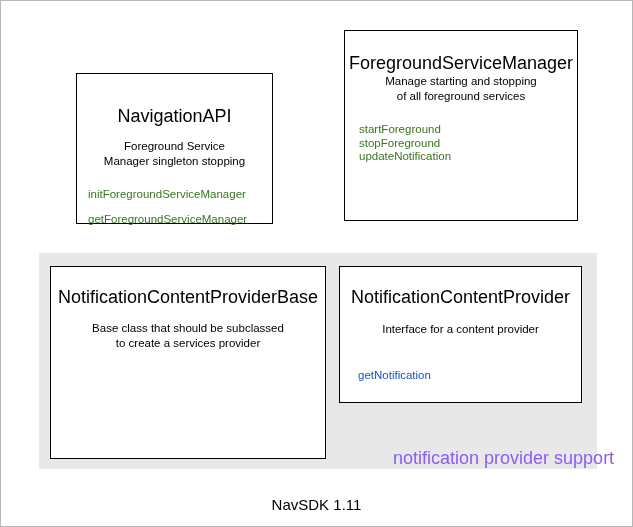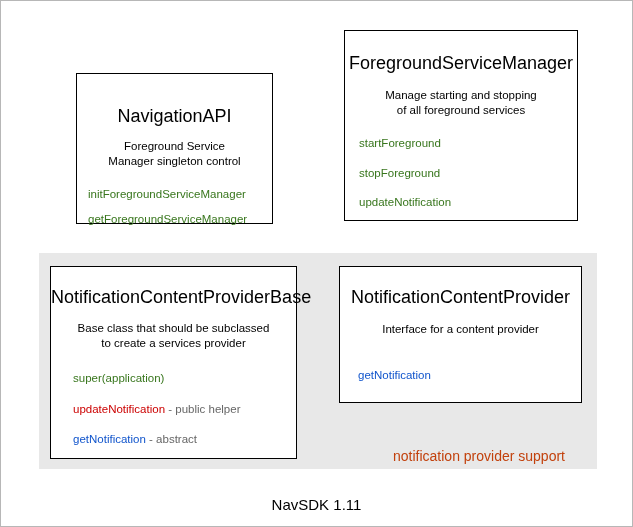--- a/index.html
+++ b/index.html
@@ -18,22 +18,22 @@
     border: 1px solid #b7b7b7;
     box-sizing: border-box;
     overflow: hidden;
   }
   .panel {
     position: absolute;
     background: #e8e8e8;
   }
   .panel-label {
     position: absolute;
-    font-size: 14px;
-    color: #c2410c;
+    font-size: 18px;
+    color: #8b5cf6;
     white-space: nowrap;
   }
   .card {
     position: absolute;
     background: #ffffff;
     border: 1.5px solid #000000;
     box-sizing: border-box;
   }
   .card-title {
     text-align: center;
@@ -73,63 +73,52 @@
 <body>
 
 <div id="canvas">
 
   <div class="panel" style="left:38px; top:252px; width:558px; height:216px;"></div>
   <div class="panel-label" style="left:392px; top:447px;">notification provider support</div>
 
   <div class="card" style="left:75px; top:72px; width:197px; height:151px;">
     <div class="card-title" style="margin-top:32px;">NavigationAPI</div>
     <div class="card-desc" style="margin-top:12px;">Foreground Service
-Manager singleton control</div>
+Manager singleton stopping</div>
     <div class="methods" style="margin-top:18px; padding-left:11px; gap:11px;justify-content:center;">
       <div class="method">
         <span class="m-green">initForegroundServiceManager</span><span class="m-note"></span>
       </div>
       <div class="method">
         <span class="m-green">getForegroundServiceManager</span><span class="m-note"></span>
       </div>
     </div>
   </div>
 
   <div class="card" style="left:343px; top:29px; width:234px; height:191px;">
     <div class="card-title" style="margin-top:22px;">ForegroundServiceManager</div>
-    <div class="card-desc" style="margin-top:14px;">Manage starting and stopping
+    <div class="card-desc" style="">Manage starting and stopping
 of all foreground services</div>
-    <div class="methods" style="margin-top:18px; padding-left:14px; gap:16px;">
+    <div class="methods" style="margin-top:18px; padding-left:14px; ">
       <div class="method">
         <span class="m-green">startForeground</span><span class="m-note"></span>
       </div>
       <div class="method">
         <span class="m-green">stopForeground</span><span class="m-note"></span>
       </div>
       <div class="method">
         <span class="m-green">updateNotification</span><span class="m-note"></span>
       </div>
     </div>
   </div>
 
-  <div class="card" style="left:49px; top:265px; width:247px; height:193px;">
+  <div class="card" style="left:49px; top:265px; width:276px; height:193px;">
     <div class="card-title" style="margin-top:20px;">NotificationContentProviderBase</div>
     <div class="card-desc" style="margin-top:13px;">Base class that should be subclassed
 to create a services provider</div>
-    <div class="methods" style="margin-top:20px; padding-left:22px; gap:17px;">
-      <div class="method">
-        <span class="m-green">super(application)</span><span class="m-note"></span>
-      </div>
-      <div class="method">
-        <span class="m-red">updateNotification</span><span class="m-note"> - public helper</span>
-      </div>
-      <div class="method">
-        <span class="m-blue">getNotification</span><span class="m-note"> - abstract</span>
-      </div>
-    </div>
   </div>
 
   <div class="card" style="left:338px; top:265px; width:243px; height:137px;">
     <div class="card-title" style="margin-top:20px;">NotificationContentProvider</div>
     <div class="card-desc" style="margin-top:14px;">Interface for a content provider</div>
     <div class="methods" style="margin-top:32px; padding-left:18px; gap:14px;">
       <div class="method">
         <span class="m-blue">getNotification</span><span class="m-note"></span>
       </div>
     </div>

